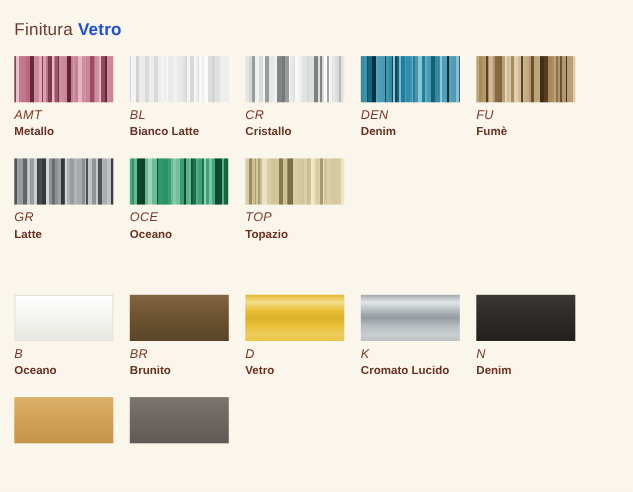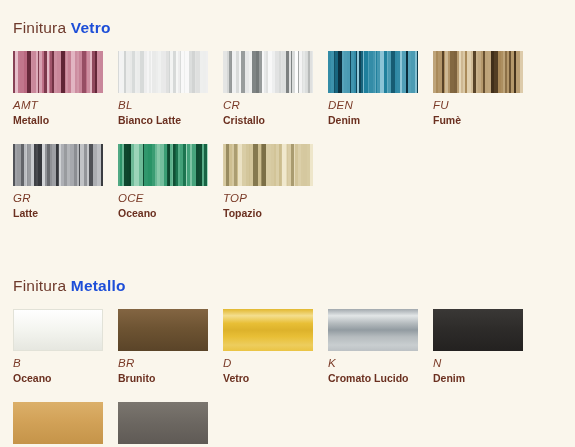--- a/index.html
+++ b/index.html
@@ -120,23 +120,20 @@
         </div>
         <div class="cell">
           <div class="swatch" style="background: linear-gradient(90deg, rgb(219, 206, 168) 0%, rgb(219, 206, 168) 1.25%, rgb(215, 202, 161) 1.25%, rgb(215, 202, 161) 3.26%, rgb(153, 140, 97) 3.26%, rgb(153, 140, 97) 5.94%, rgb(152, 139, 96) 5.94%, rgb(152, 139, 96) 7.06%, rgb(206, 191, 145) 7.06%, rgb(206, 191, 145) 9.53%, rgb(173, 159, 114) 9.53%, rgb(173, 159, 114) 10.54%, rgb(213, 200, 159) 10.54%, rgb(213, 200, 159) 12.37%, rgb(171, 157, 113) 12.37%, rgb(171, 157, 113) 15.22%, rgb(204, 189, 142) 15.22%, rgb(204, 189, 142) 17.18%, rgb(235, 226, 196) 17.18%, rgb(235, 226, 196) 21.44%, rgb(217, 205, 165) 21.44%, rgb(217, 205, 165) 25.5%, rgb(211, 198, 155) 25.5%, rgb(211, 198, 155) 28.34%, rgb(207, 193, 148) 28.34%, rgb(207, 193, 148) 30.46%, rgb(211, 198, 155) 30.46%, rgb(211, 198, 155) 33.84%, rgb(133, 121, 79) 33.84%, rgb(133, 121, 79) 38.39%, rgb(205, 191, 145) 38.39%, rgb(205, 191, 145) 41.89%, rgb(152, 139, 96) 41.89%, rgb(152, 139, 96) 43.63%, rgb(123, 111, 70) 43.63%, rgb(123, 111, 70) 48%, rgb(216, 204, 164) 48%, rgb(216, 204, 164) 50.1%, rgb(216, 204, 164) 50.1%, rgb(216, 204, 164) 53.73%, rgb(214, 201, 160) 53.73%, rgb(214, 201, 160) 56.96%, rgb(210, 196, 152) 56.96%, rgb(210, 196, 152) 59.39%, rgb(218, 206, 167) 59.39%, rgb(218, 206, 167) 62.12%, rgb(203, 188, 141) 62.12%, rgb(203, 188, 141) 64.13%, rgb(207, 193, 148) 64.13%, rgb(207, 193, 148) 65.91%, rgb(240, 232, 205) 65.91%, rgb(240, 232, 205) 69.47%, rgb(228, 218, 184) 69.47%, rgb(228, 218, 184) 71.09%, rgb(213, 199, 158) 71.09%, rgb(213, 199, 158) 72.15%, rgb(218, 205, 166) 72.15%, rgb(218, 205, 166) 75.57%, rgb(169, 155, 111) 75.57%, rgb(169, 155, 111) 78.51%, rgb(229, 218, 185) 78.51%, rgb(229, 218, 185) 79.68%, rgb(211, 197, 154) 79.68%, rgb(211, 197, 154) 82.88%, rgb(219, 207, 169) 82.88%, rgb(219, 207, 169) 86.18%, rgb(214, 201, 160) 86.18%, rgb(214, 201, 160) 89.18%, rgb(213, 200, 159) 89.18%, rgb(213, 200, 159) 92.98%, rgb(215, 203, 162) 92.98%, rgb(215, 203, 162) 96.56%, rgb(238, 230, 202) 96.56%, rgb(238, 230, 202) 100%);"></div>
           <div class="code">TOP</div>
           <div class="name">Topazio</div>
         </div>
       </div>
   </div>
 
   <div class="section" id="sec-metallo">
-    <div class="section-title">
-      <span>Finitura </span><span class="strong">Metallo</span>
-    </div>
     <div class="grid" id="grid-metallo-1">
         <div class="cell">
           <div class="swatch" style="background: linear-gradient(rgb(255, 255, 255) 0%, rgb(245, 246, 241) 45%, rgb(230, 231, 224) 100%); border: 1px solid rgb(226, 226, 216);"></div>
           <div class="code">B</div>
           <div class="name">Oceano</div>
         </div>
         <div class="cell">
           <div class="swatch" style="background: linear-gradient(rgb(131, 101, 66) 0%, rgb(110, 84, 51) 45%, rgb(90, 68, 40) 100%);"></div>
           <div class="code">BR</div>
           <div class="name">Brunito</div>

